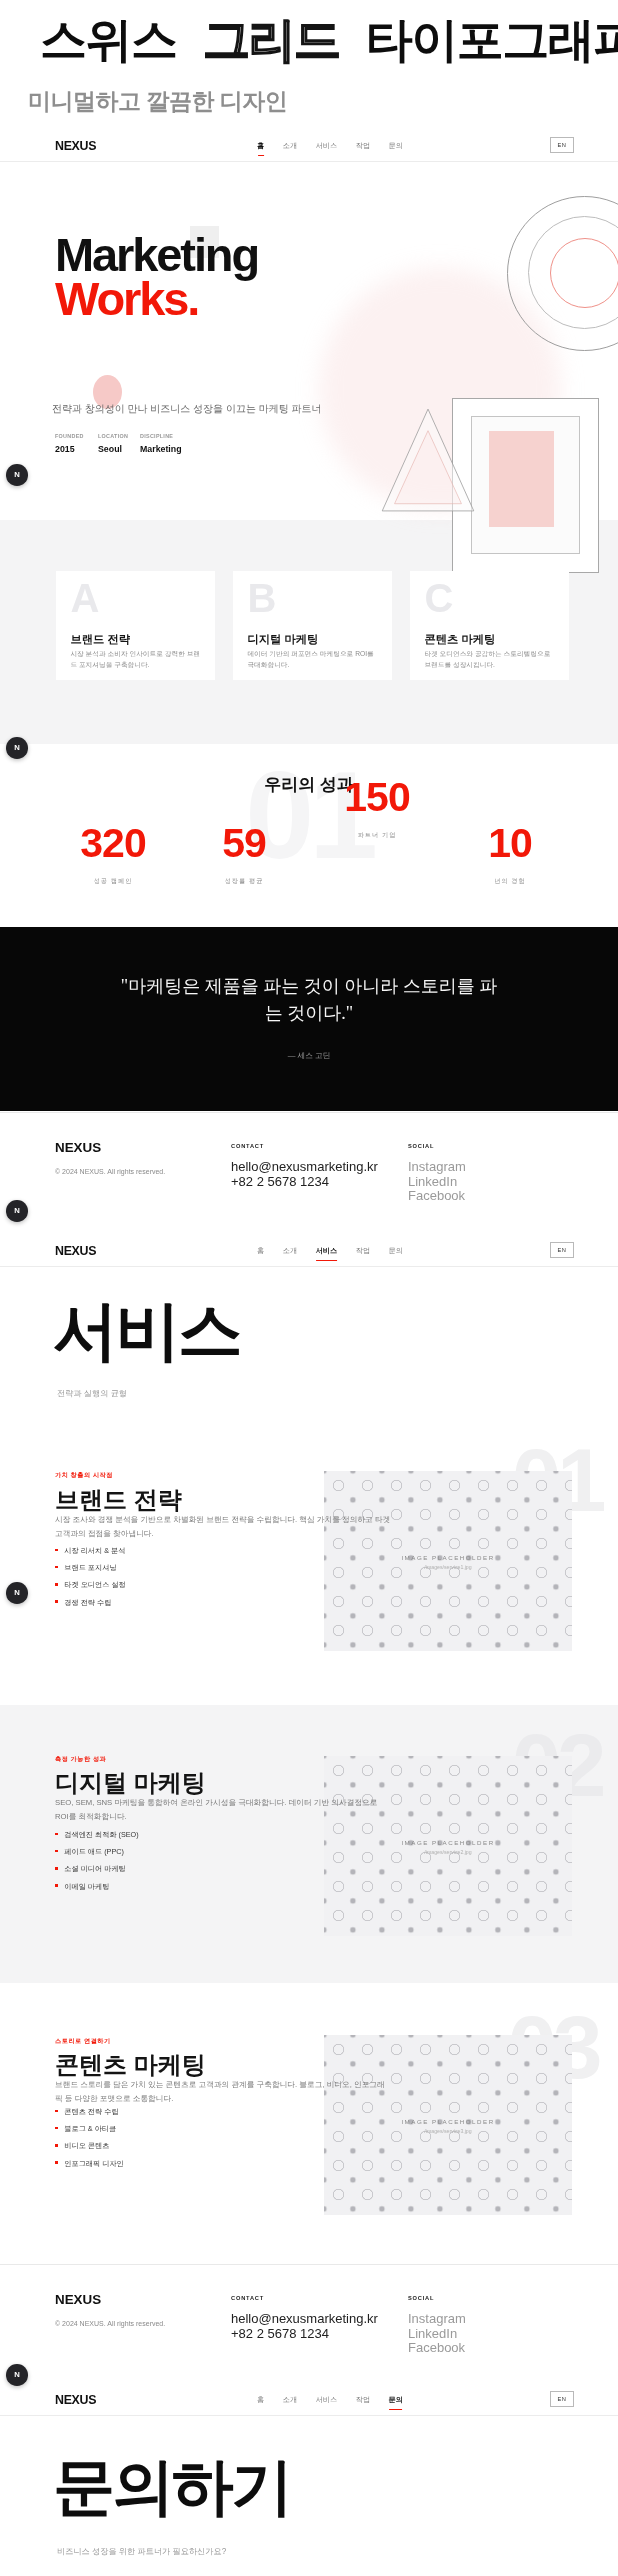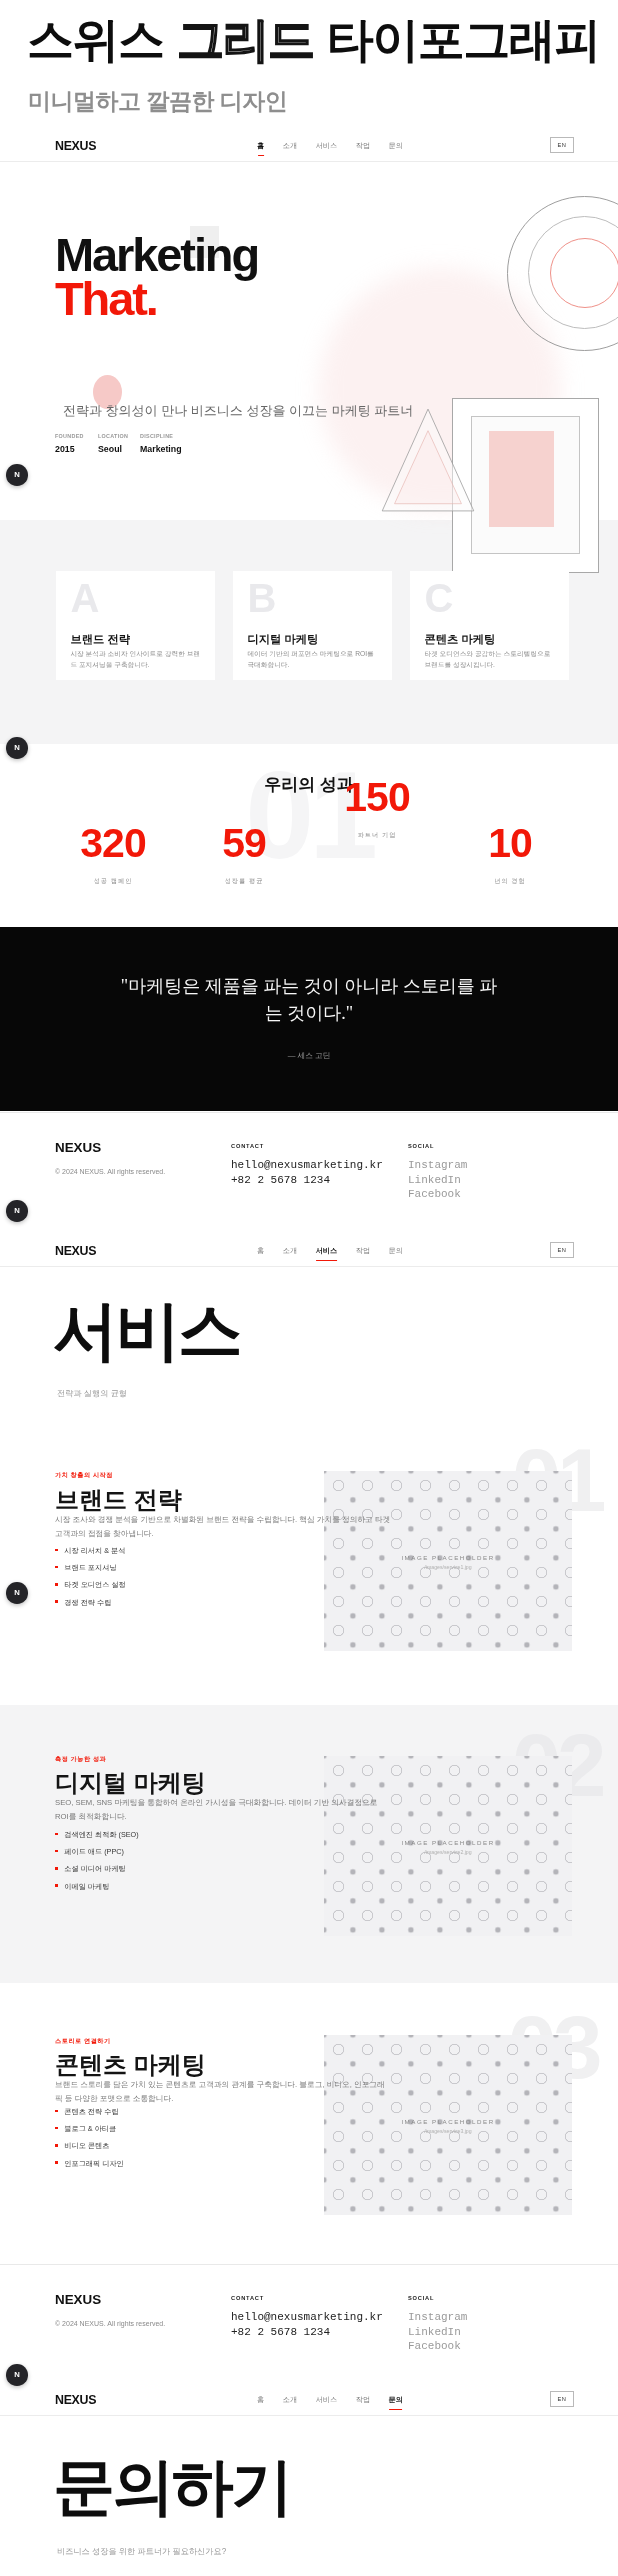--- a/index.html
+++ b/index.html
@@ -3,40 +3,40 @@
 <meta charset="utf-8">
 <style>
   * { margin:0; padding:0; box-sizing:border-box; }
   html,body { background:#fff; }
   body { font-family:"Liberation Sans", sans-serif; color:#111; }
   #page { position:relative; width:618px; height:3605px; margin:0 auto; background:#fff; overflow:hidden; }
   .abs { position:absolute; }
 
   
   .banner-title { position:absolute; left:27px; top:9.3px; font-size:47px; font-weight:900; letter-spacing:-1.5px; white-space:nowrap; color:#0d0d0d; }
-  .banner-title .seg { display:inline-block; margin-right:13.4px; }
+  .banner-title .seg { display:inline-block; margin-right:13.4px;margin-left:13px; }
   .txt-outline { color:#fff; -webkit-text-stroke:1.5px #141414; }
   .banner-sub { position:absolute; left:28px; top:86px; font-size:23px; font-weight:800; color:#8e8e8e; letter-spacing:-0.5px; }
 
   
   .nav-row { position:absolute; left:0; width:618px; height:32px; background:#fff; border-bottom:0.5px solid #ececec; z-index:4; }
   .nav-logo { position:absolute; left:55px; top:8.8px; font-size:12.4px; font-weight:800; letter-spacing:-0.3px; color:#111; }
   .nav-links { position:absolute; left:330px; top:11.3px; transform:translateX(-50%); display:flex; gap:18.5px; font-size:7.2px; color:#7a7a7a; }
   .nav-link { position:relative; cursor:pointer; }
   .nav-link.active { color:#111; font-weight:700; }
   .nav-link.active::after { content:""; position:absolute; left:0.5px; right:0.5px; bottom:-4.6px; height:1px; background:#f21808; }
   .lang-btn { position:absolute; right:44px; top:7.2px; border:0.5px solid #b9b9b9; background:#fff; font-size:5.7px; letter-spacing:0.5px; padding:4.1px 6.7px; color:#333; }
 
   
   .circle { position:absolute; border-radius:50%; }
   .hero-h1 { position:absolute; left:55px; top:233px; font-size:47px; font-weight:900; letter-spacing:-2.1px; line-height:0.93; z-index:2; }
   .hero-h1 .ln { display:block; }
   .hero-h1 .ln-outline { color:#fff; -webkit-text-stroke:1.5px #141414; }
   .hero-h1 .ln-red { color:#f21808; }
-  .hero-desc { position:absolute; left:63px; top:402px; font-size:13px; color:#666; z-index:2; }
+  .hero-desc { position:absolute; left:52px; top:402px; font-size:10px; color:#666; z-index:2; }
   .meta-label { position:absolute; top:433px; font-size:5.4px; letter-spacing:0.3px; color:#9a9a9a; font-weight:700; z-index:2; }
   .meta-value { position:absolute; top:444px; font-size:8.8px; font-weight:700; color:#111; z-index:2; }
 
   
   .n-badge { position:absolute; left:6.2px; width:21.6px; height:21.6px; border-radius:50%; background:#242428; color:#fff; font-size:7.7px; font-weight:700; display:flex; align-items:center; justify-content:center; box-shadow:0 1.5px 4.1px rgba(0,0,0,.25); z-index:6; }
 
   
   .gray-band { position:absolute; left:0; width:618px; background:#f4f4f5; z-index:0; }
   .svc-card { position:absolute; top:571px; width:159px; height:109px; background:#fff; z-index:2; }
   .card-letter { position:absolute; left:14.4px; top:7.2px; font-size:40px; font-weight:800; color:#e9e9ec; line-height:1; }
@@ -53,21 +53,21 @@
   
   .quote-band { position:absolute; left:0; top:927px; width:618px; height:184px; background:#070707; z-index:0; }
   .quote-text { position:absolute; left:113px; top:973px; width:392px; text-align:center; font-family:"Liberation Serif", serif; font-size:18px; color:#f7f7f7; line-height:1.5; z-index:2; }
   .quote-author { position:absolute; left:0; width:618px; top:1051px; text-align:center; font-size:7.7px; color:#9a9a9a; z-index:2; }
 
   
   .footer { position:absolute; left:0; width:618px; border-top:0.5px solid #e9e9e9; background:#fff; z-index:2; }
   .f-brand { position:absolute; left:55px; top:27px; font-size:13.4px; font-weight:800; }
   .f-copy { position:absolute; left:55px; top:55px; font-size:7px; color:#8a8a8a; }
   .f-label { position:absolute; top:30px; font-size:5.7px; font-weight:700; letter-spacing:0.8px; color:#222; }
-  .f-item { position:absolute; font-size:11px; color:#222;font-family:Liberation Mono, monospace; }
+  .f-item { position:absolute; font-size:13px; color:#222; }
   .f-soc { color:#9a9a9a; cursor:pointer; }
 
   
   .page-title { position:absolute; left:53px; font-size:65px; font-weight:900; letter-spacing:-2.6px; color:#0d0d0d; line-height:1; z-index:2; }
   .page-sub { position:absolute; left:57px; font-size:8.2px; color:#999; z-index:2; }
   .eyebrow { position:absolute; left:55px; font-size:6.2px; font-weight:700; letter-spacing:0.5px; color:#f21808; z-index:2; }
   .sec-title { position:absolute; left:55px; font-size:24px; font-weight:800; color:#141414; z-index:2; }
   .sec-desc { position:absolute; left:55px; width:337px; font-size:7.7px; color:#777; line-height:1.8; z-index:2; }
   .sec-list { position:absolute; left:55px; list-style:none; z-index:2; }
   .sec-list li { position:relative; padding-left:9.3px; font-size:7.2px; color:#333; margin-bottom:7.2px; }
@@ -113,21 +113,21 @@
   <div class="abs" style="left:471px;top:416px;width:109px;height:138px;background:#fbfbfb;border:0.5px solid #c4c4c4;z-index:1;"></div>
   <div class="abs" style="left:489px;top:431px;width:65px;height:96px;background:rgba(243,176,172,0.55);z-index:1;"></div>
   <svg class="abs" style="left:379px;top:406px;z-index:1;" width="98" height="108" viewBox="0 0 190 210">
     <polygon points="95,6 6,204 184,204" fill="rgba(252,252,252,0.5)" stroke="#9a9a9a" stroke-width="1.5"></polygon>
     <polygon points="95,48 30,190 160,190" fill="rgba(250,225,223,0.25)" stroke="#e5b0ac" stroke-width="1.2"></polygon>
   </svg>
   <div class="abs" style="left:93px;top:375px;width:29px;height:34px;border-radius:50%;background:#f6c9c7;z-index:1;"></div>
 
   <h1 class="hero-h1">
     <span class="ln">Marketing</span>
-    <span class="ln ln-red">That.</span>
+    <span class="ln ln-red">Works.</span>
   </h1>
   <p class="hero-desc">전략과 창의성이 만나 비즈니스 성장을 이끄는 마케팅 파트너</p>
   <span class="meta-label" style="left:55px;">FOUNDED</span>
   <span class="meta-label" style="left:98px;">LOCATION</span>
   <span class="meta-label" style="left:140px;">DISCIPLINE</span>
   <span class="meta-value" style="left:55px;">2015</span>
   <span class="meta-value" style="left:98px;">Seoul</span>
   <span class="meta-value" style="left:140px;">Marketing</span>
 
   <div class="n-badge" style="top:464px;">N</div>

